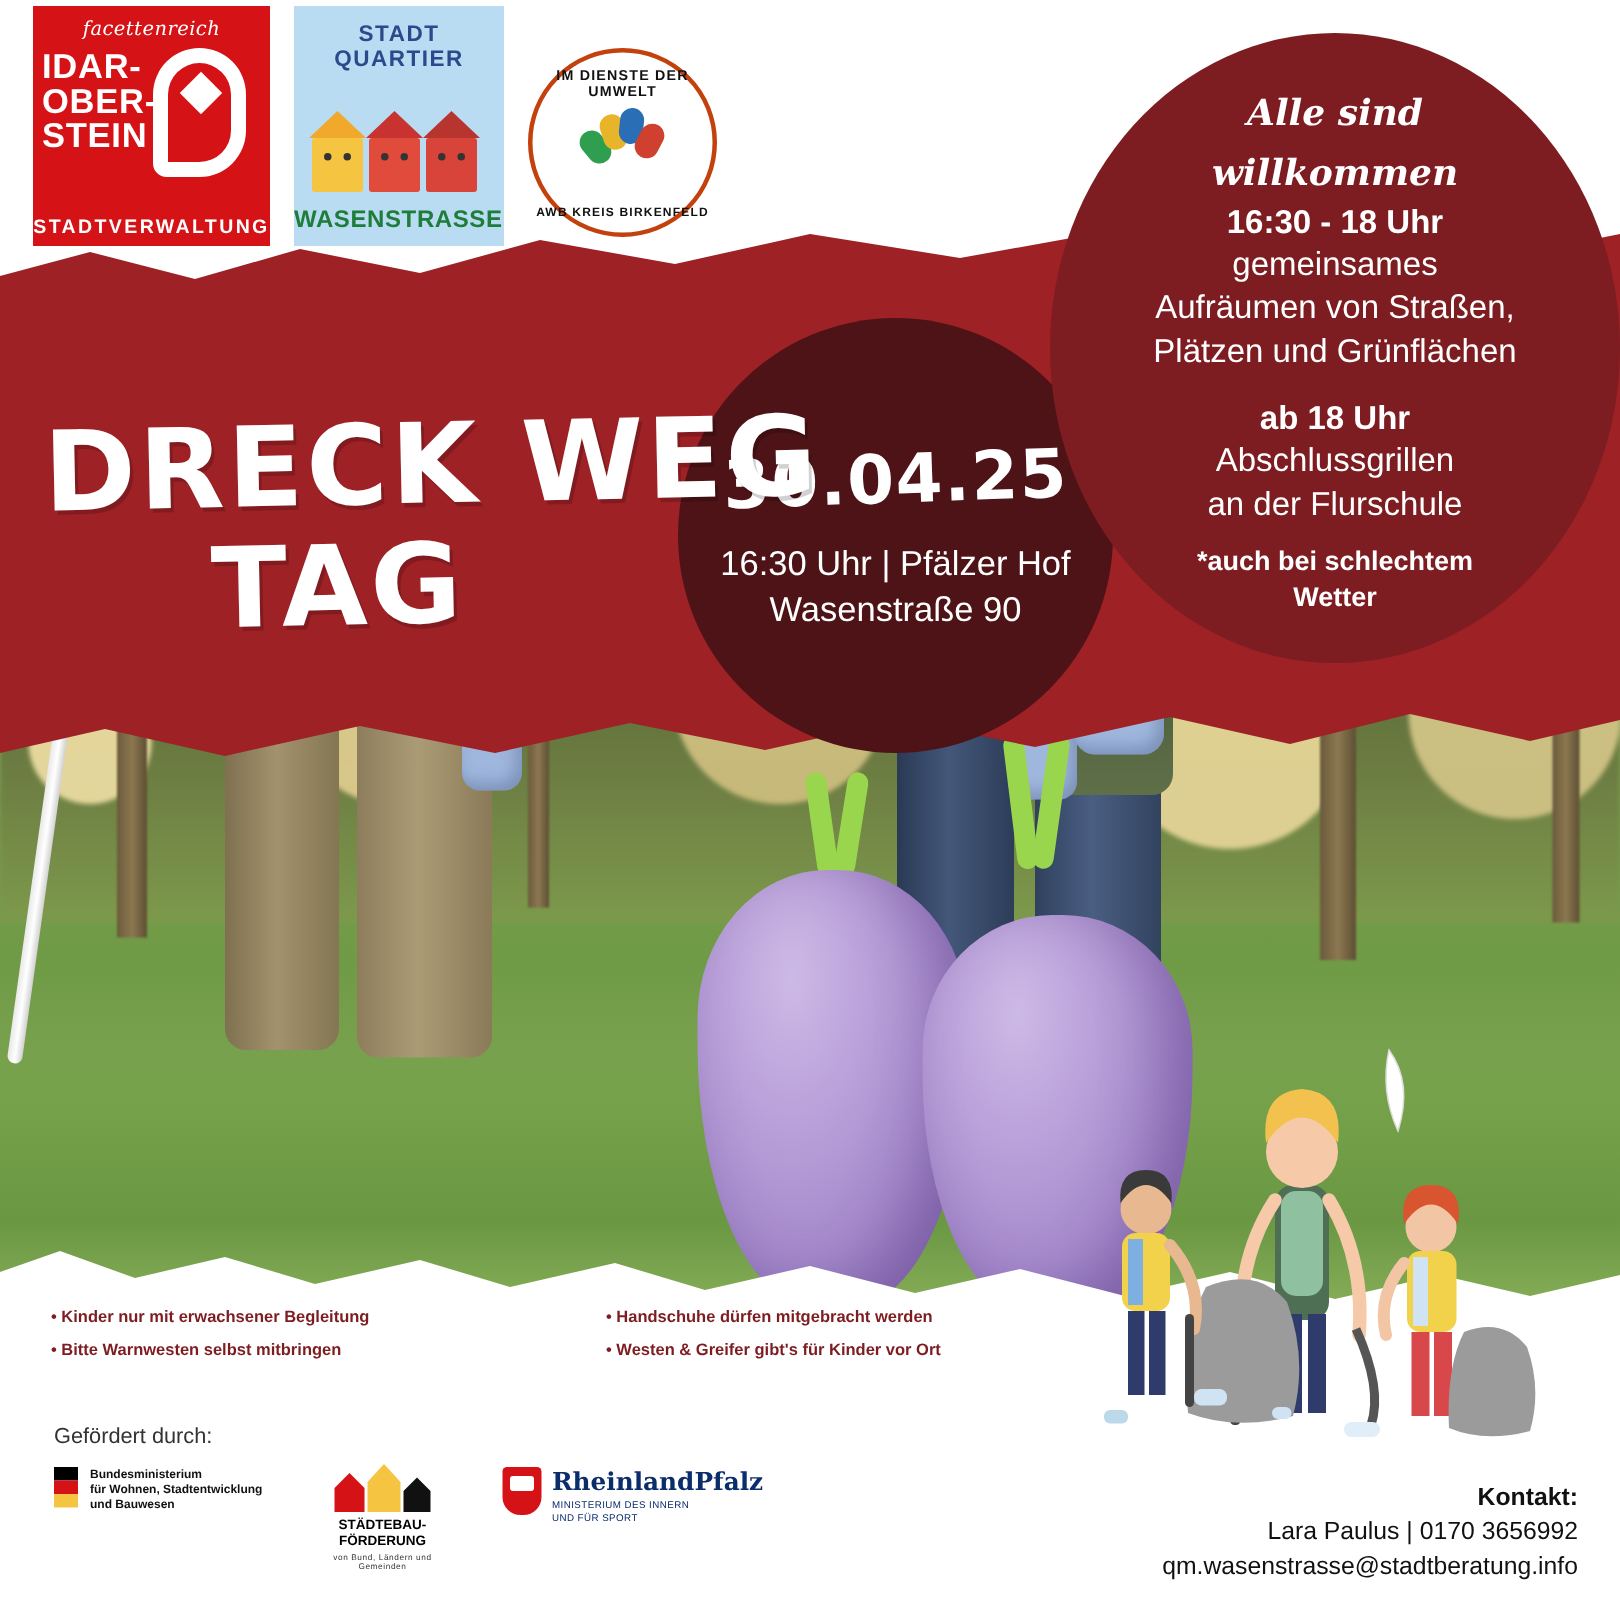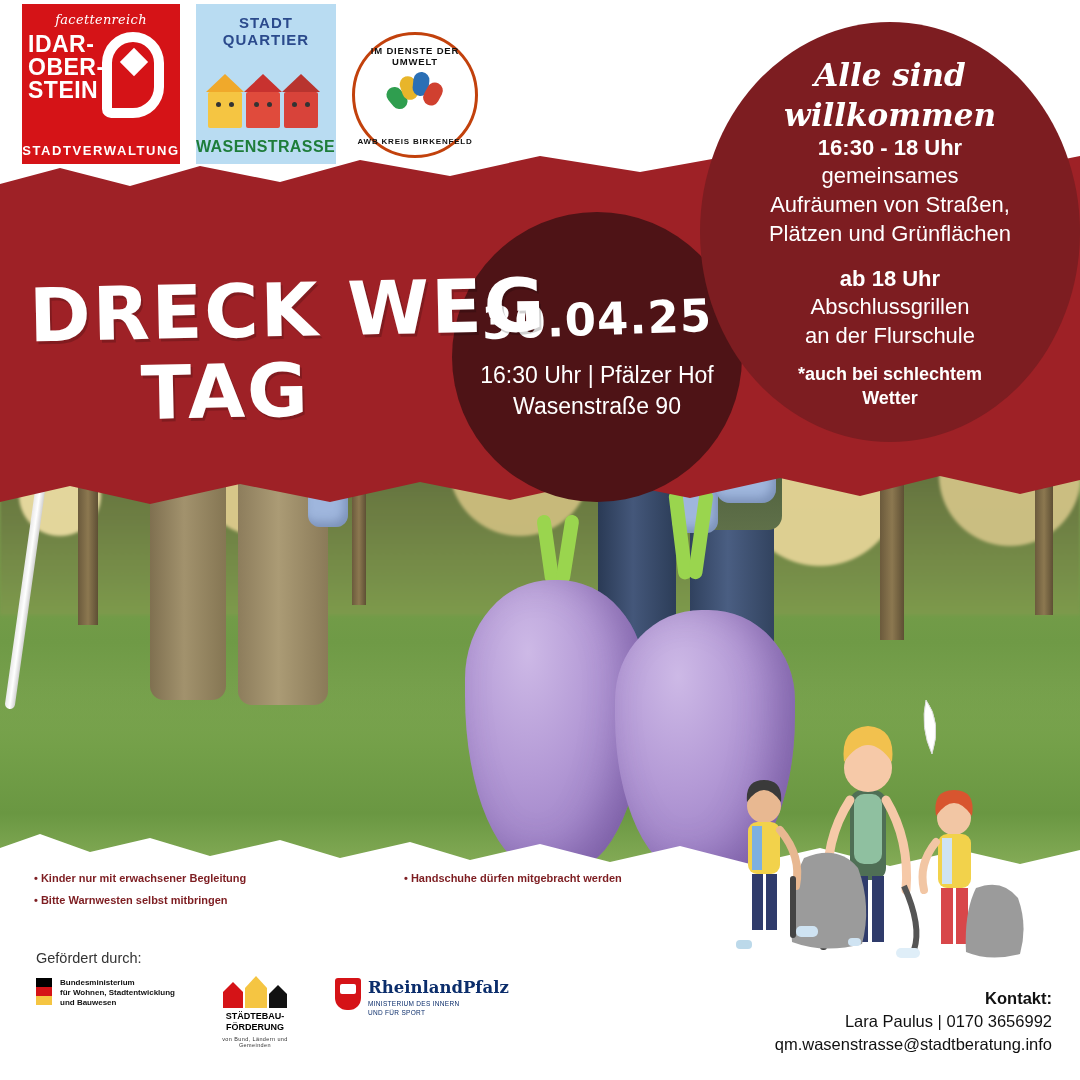--- a/index.html
+++ b/index.html
@@ -134,21 +134,21 @@
     font-size:74px; line-height:76px; letter-spacing:2px;
     text-shadow:2px 3px 0 rgba(0,0,0,.18);
     transform:rotate(-1.2deg);
   }
   .headline .l2 { display:block; margin-left:110px; margin-top:4px;}
 
   
   .c-date { font-family:"DejaVu Sans", sans-serif; font-weight:bold; font-size:45px; letter-spacing:1px; transform:rotate(-2deg);}
   .c-sub { font-size:23px; margin-top:14px; line-height:31px; font-weight:400;}
 
-  .i-title { font-family:"DejaVu Serif", serif; font-style:italic; font-size:31px; line-height:40px; font-weight:bold; }
+  .i-title { font-family:"DejaVu Serif", serif; font-style:italic; font-size:24px; line-height:40px; font-weight:bold; }
   .i-time { font-size:22px; font-weight:bold;}
   .i-text { font-size:22px; line-height:29px;}
   .i-block2 { margin-top:18px;}
   .i-small { font-size:18px; font-weight:bold; line-height:24px; margin-top:12px;}
 
   
   .bullets { position:absolute; left:34px; top:872px; width:1010px; z-index:11;}
   .bul-row { display:flex; gap:30px; margin-bottom:10px;}
   .bul { color:#7d1d21; font-weight:bold; font-size:11px; }
   .bul.col1 { width:340px; }
@@ -346,20 +346,21 @@
     <rect x="148" y="248" width="13" height="8" rx="4" fill="#cfe3f2"></rect>
   </svg>
 
   <div class="bullets">
     <div class="bul-row">
       <div class="bul col1">• Kinder nur mit erwachsener Begleitung</div>
       <div class="bul">• Handschuhe dürfen mitgebracht werden</div>
     </div>
     <div class="bul-row">
       <div class="bul col1">• Bitte Warnwesten selbst mitbringen</div>
+      <div class="bul">• Westen &amp; Greifer gibt's für Kinder vor Ort</div>
     </div>
   </div>
 
   <div class="funded">
     <div class="lbl">Gefördert durch:</div>
     <div class="row">
 
       <div class="bmwsb">
         <div class="flagbars">
           <div style="background:#000"></div>

